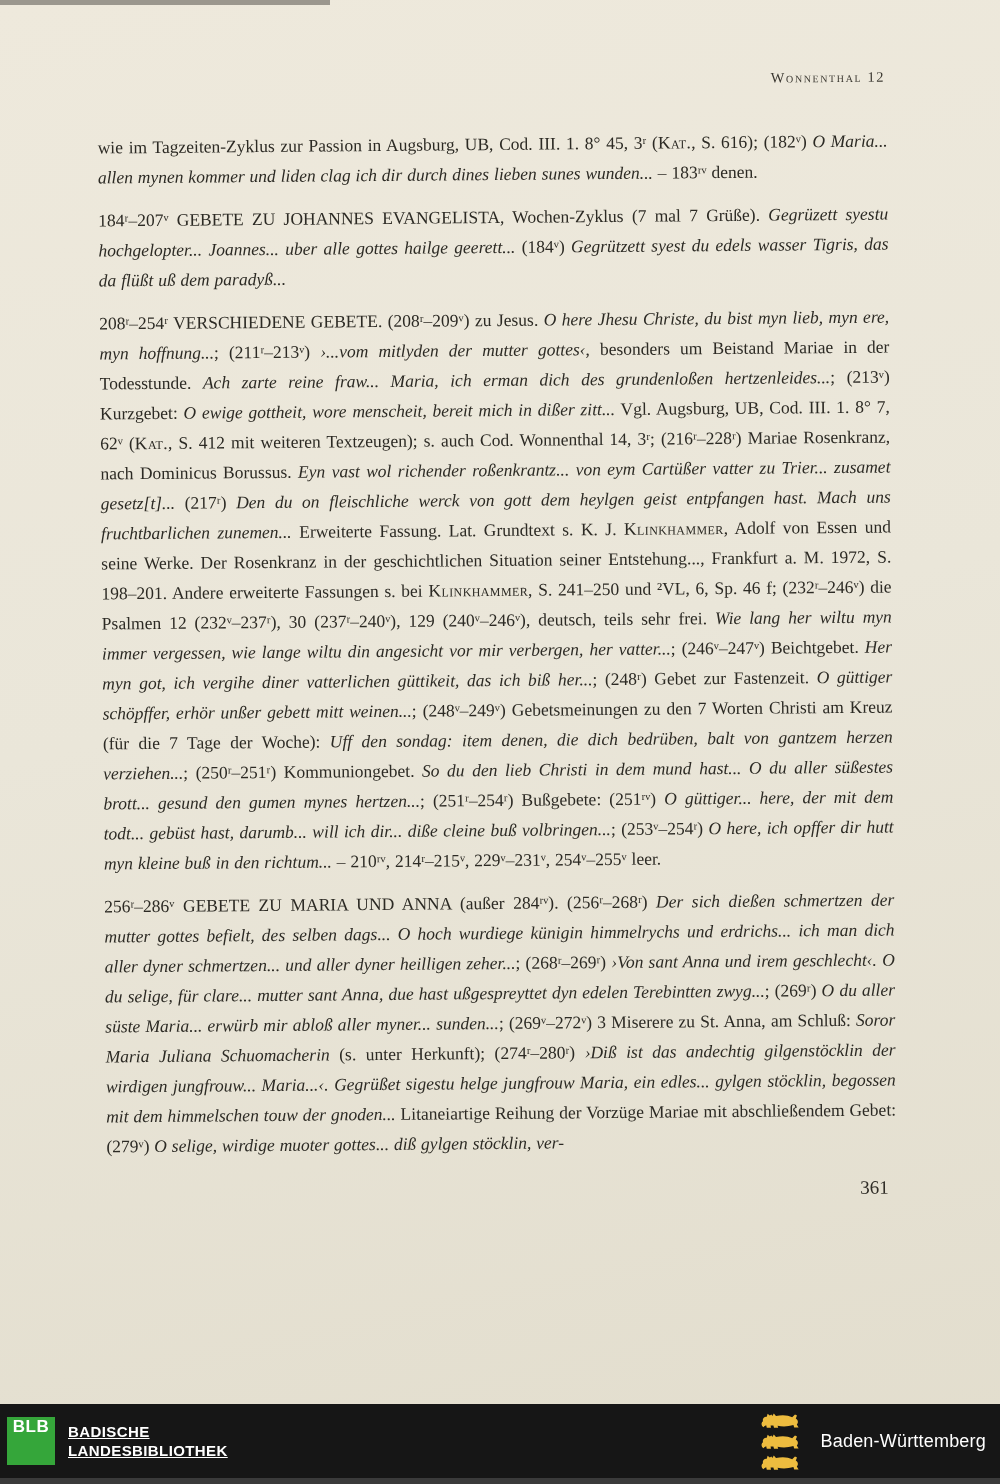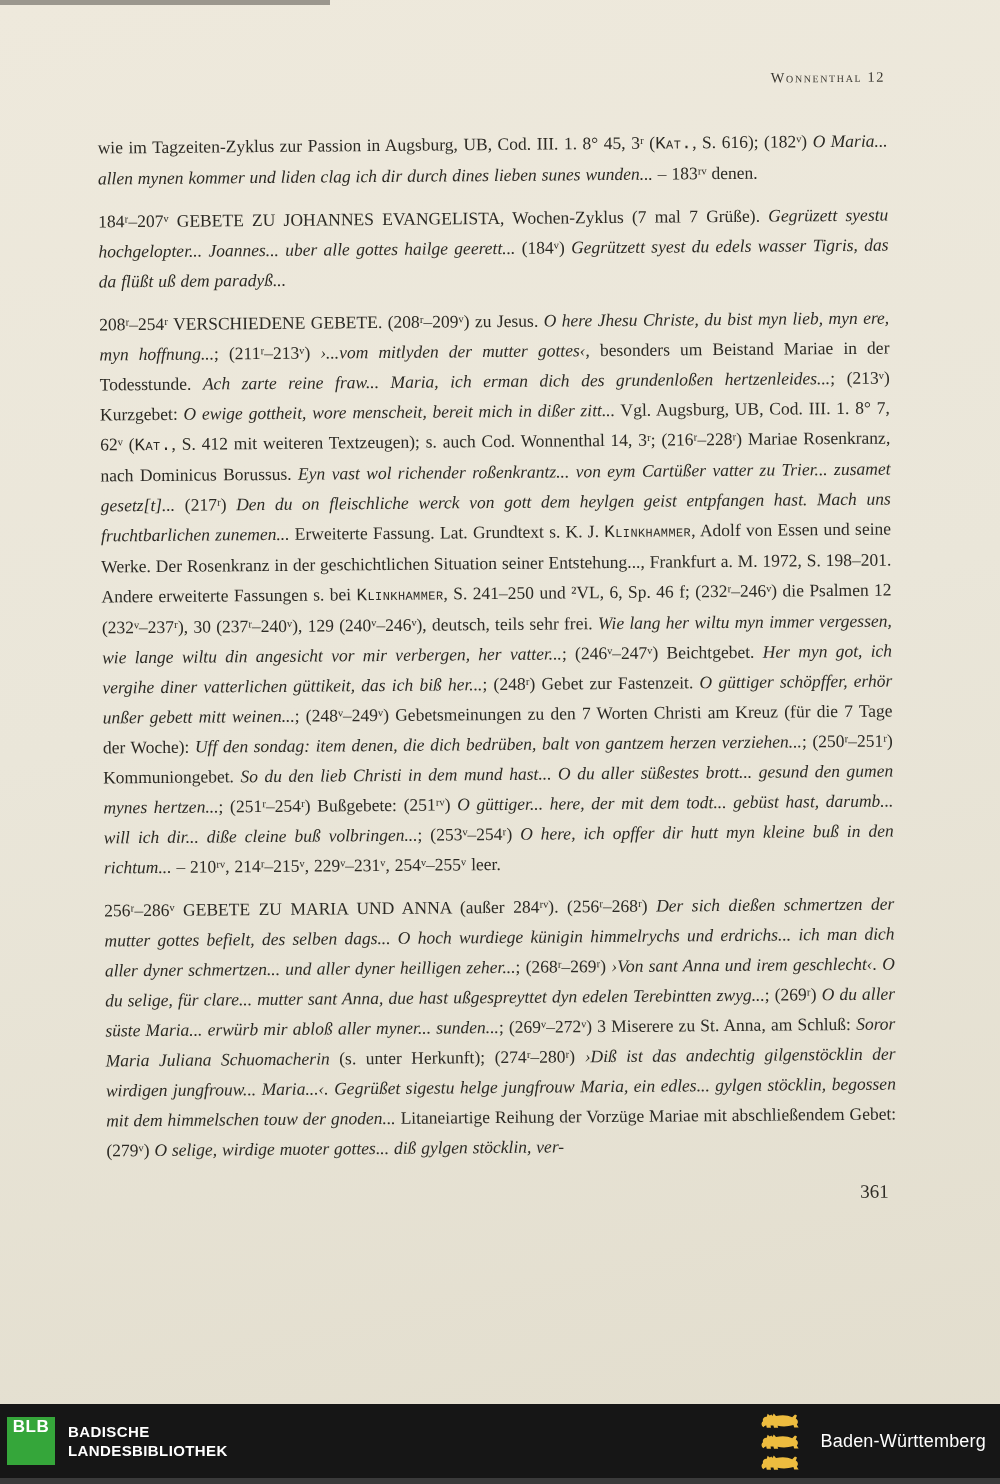--- a/index.html
+++ b/index.html
@@ -24,39 +24,39 @@
   .running-head{
     text-align:right;font-variant:small-caps;letter-spacing:1.6px;
     font-size:14.5px;color:#3a3730;margin:0 2px 40px 0;
   }
   .text-block p{
     margin:0 0 13px 0;font-size:17.5px;line-height:30px;
     text-align:justify;word-spacing:0.5px;
   }
   .text-block p:last-child{margin-bottom:0;}
   .it{font-style:italic;}
-  .sc{font-variant:small-caps;letter-spacing:0.4px;font-family:Liberation Mono, monospace;}
+  .sc{font-variant:small-caps;letter-spacing:0.4px;}
   .page-number{
     text-align:right;font-size:19px;margin-top:22px;padding-right:8px;
     color:#2e2b25;
   }
   footer{
     position:absolute;left:0;right:0;bottom:0;height:80px;
     background:var(--bar,#161616);display:flex;align-items:center;
     font-family:"Liberation Sans","DejaVu Sans",sans-serif;
     border-bottom:6px solid #3a3a3a;box-sizing:border-box;
   }
   .blb-badge{
     width:48px;height:48px;background:var(--blb_green,#35a63a);
     margin-left:7px;display:flex;align-items:flex-start;justify-content:center;
     color:#fff;font-weight:bold;font-size:17px;letter-spacing:0.5px;flex:0 0 auto;
   }
   .lib-name{
     margin-left:13px;color:#fff;font-weight:bold;font-size:15px;
-    line-height:19px;letter-spacing:0.4px;
+    line-height:19px;letter-spacing:0.4px;text-decoration:underline;
   }
   .footer-right{margin-left:auto;display:flex;align-items:center;}
   .coat{display:flex;align-items:center;}
   .state-name{color:#fff;font-size:18px;margin:0 14px 0 12px;letter-spacing:0.2px;}
 </style>
 </head>
 <body>
 
 <div class="scan-edge"></div>
 

